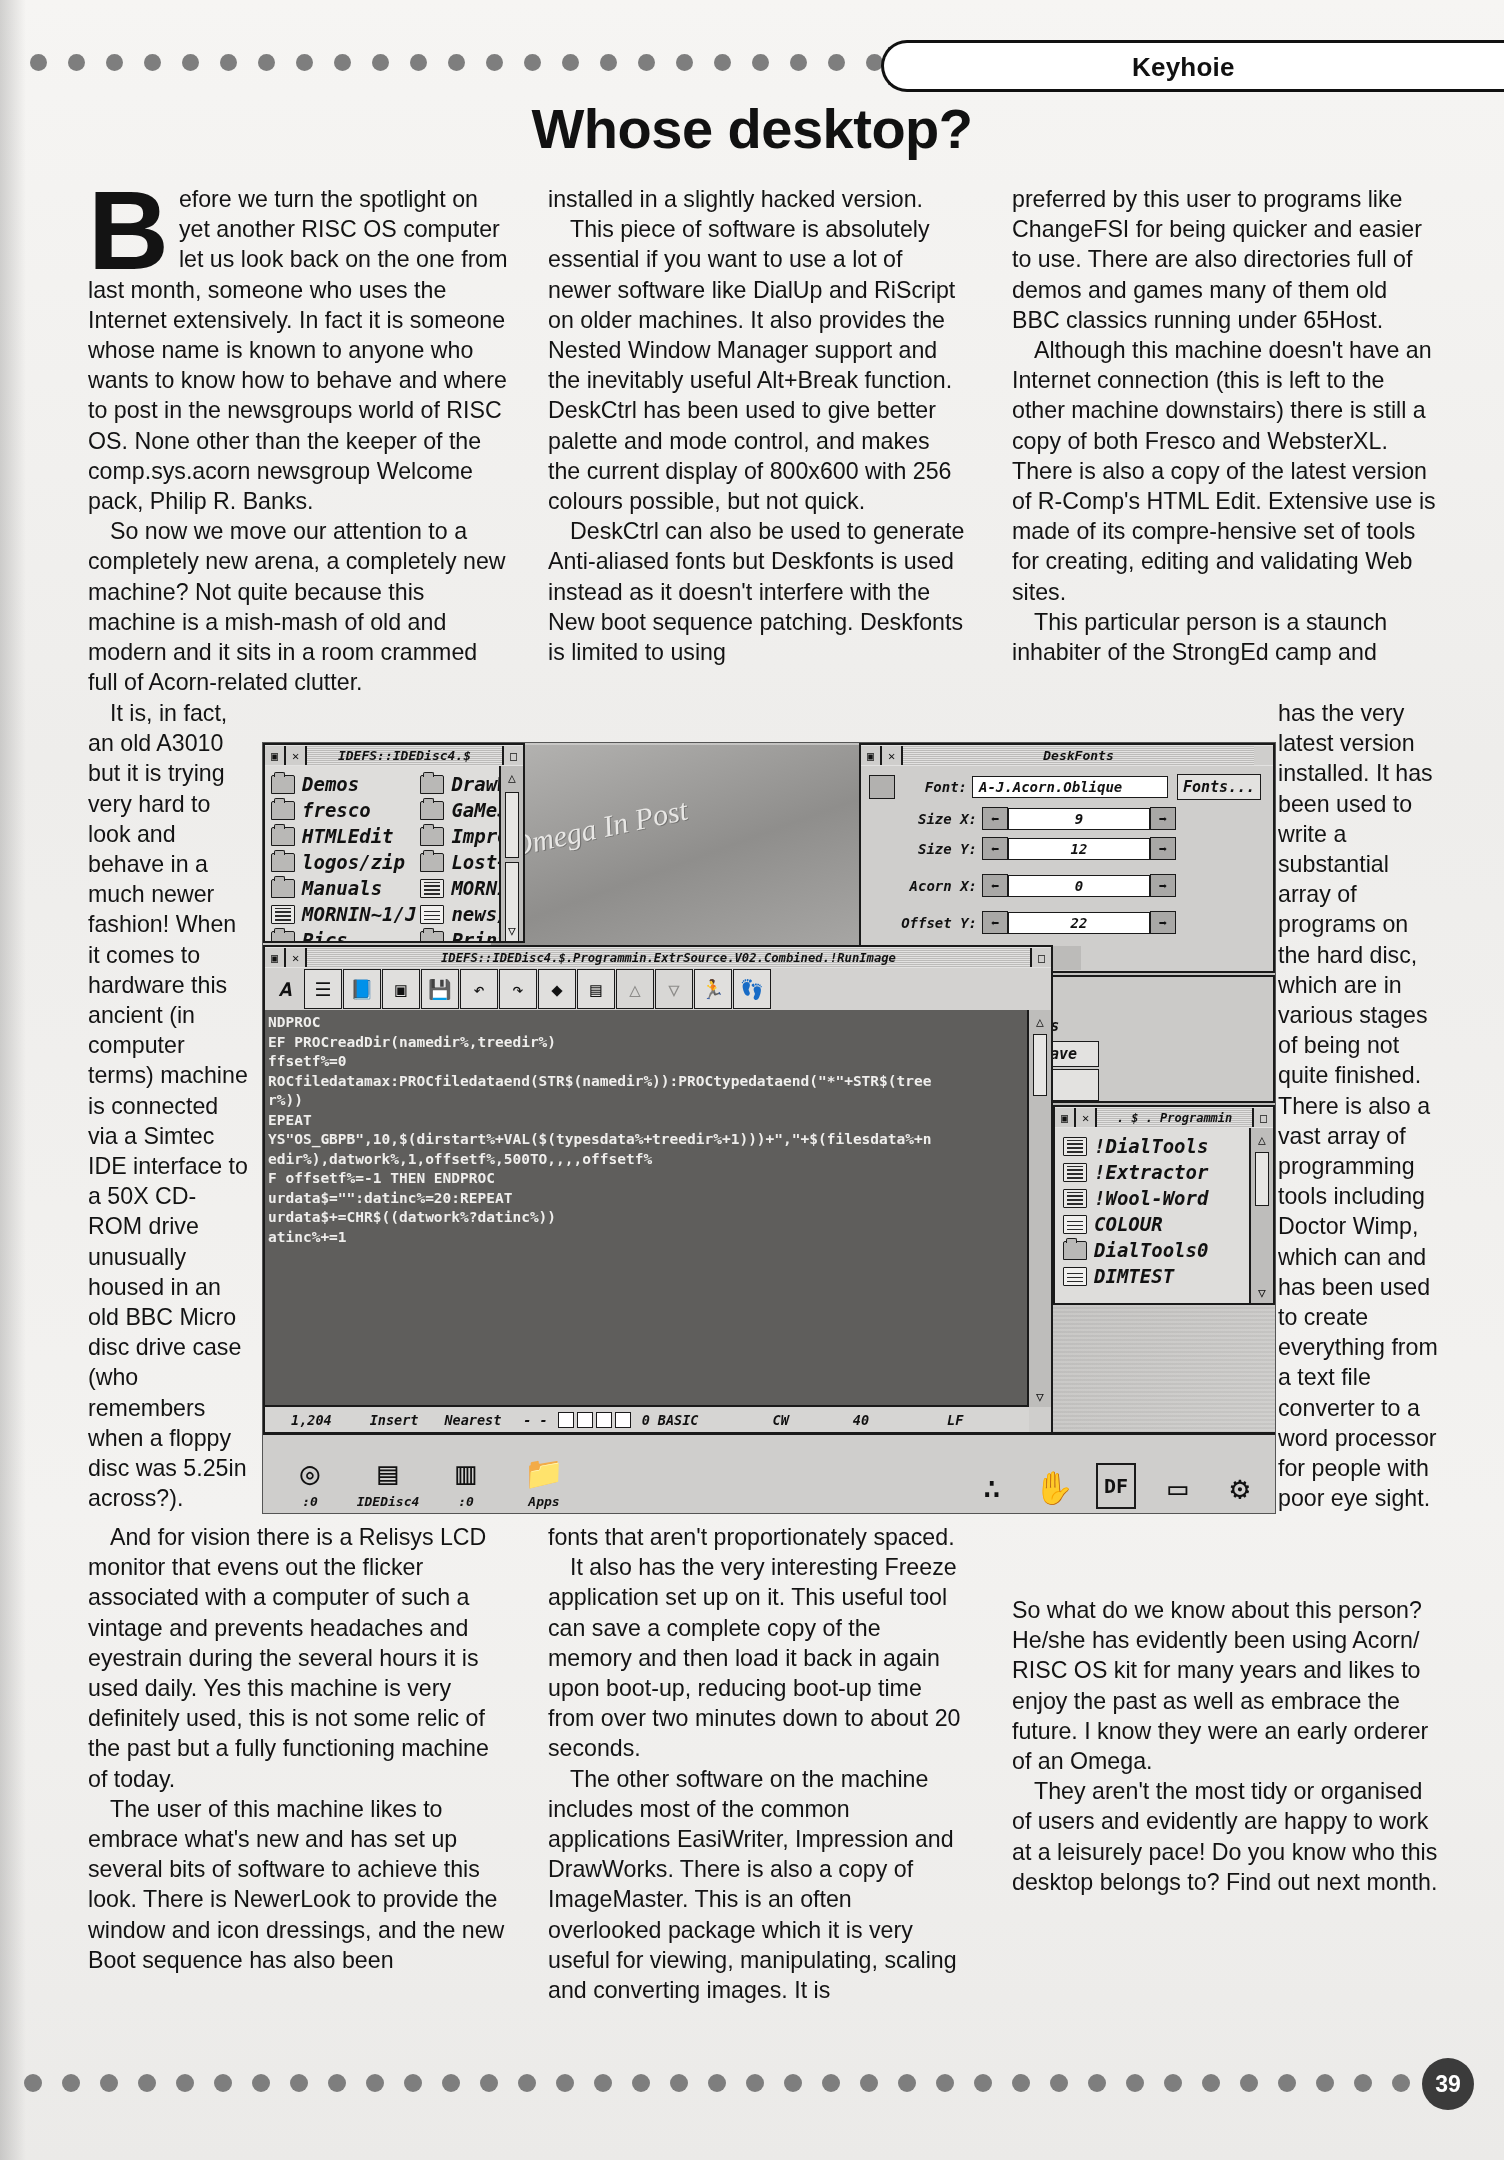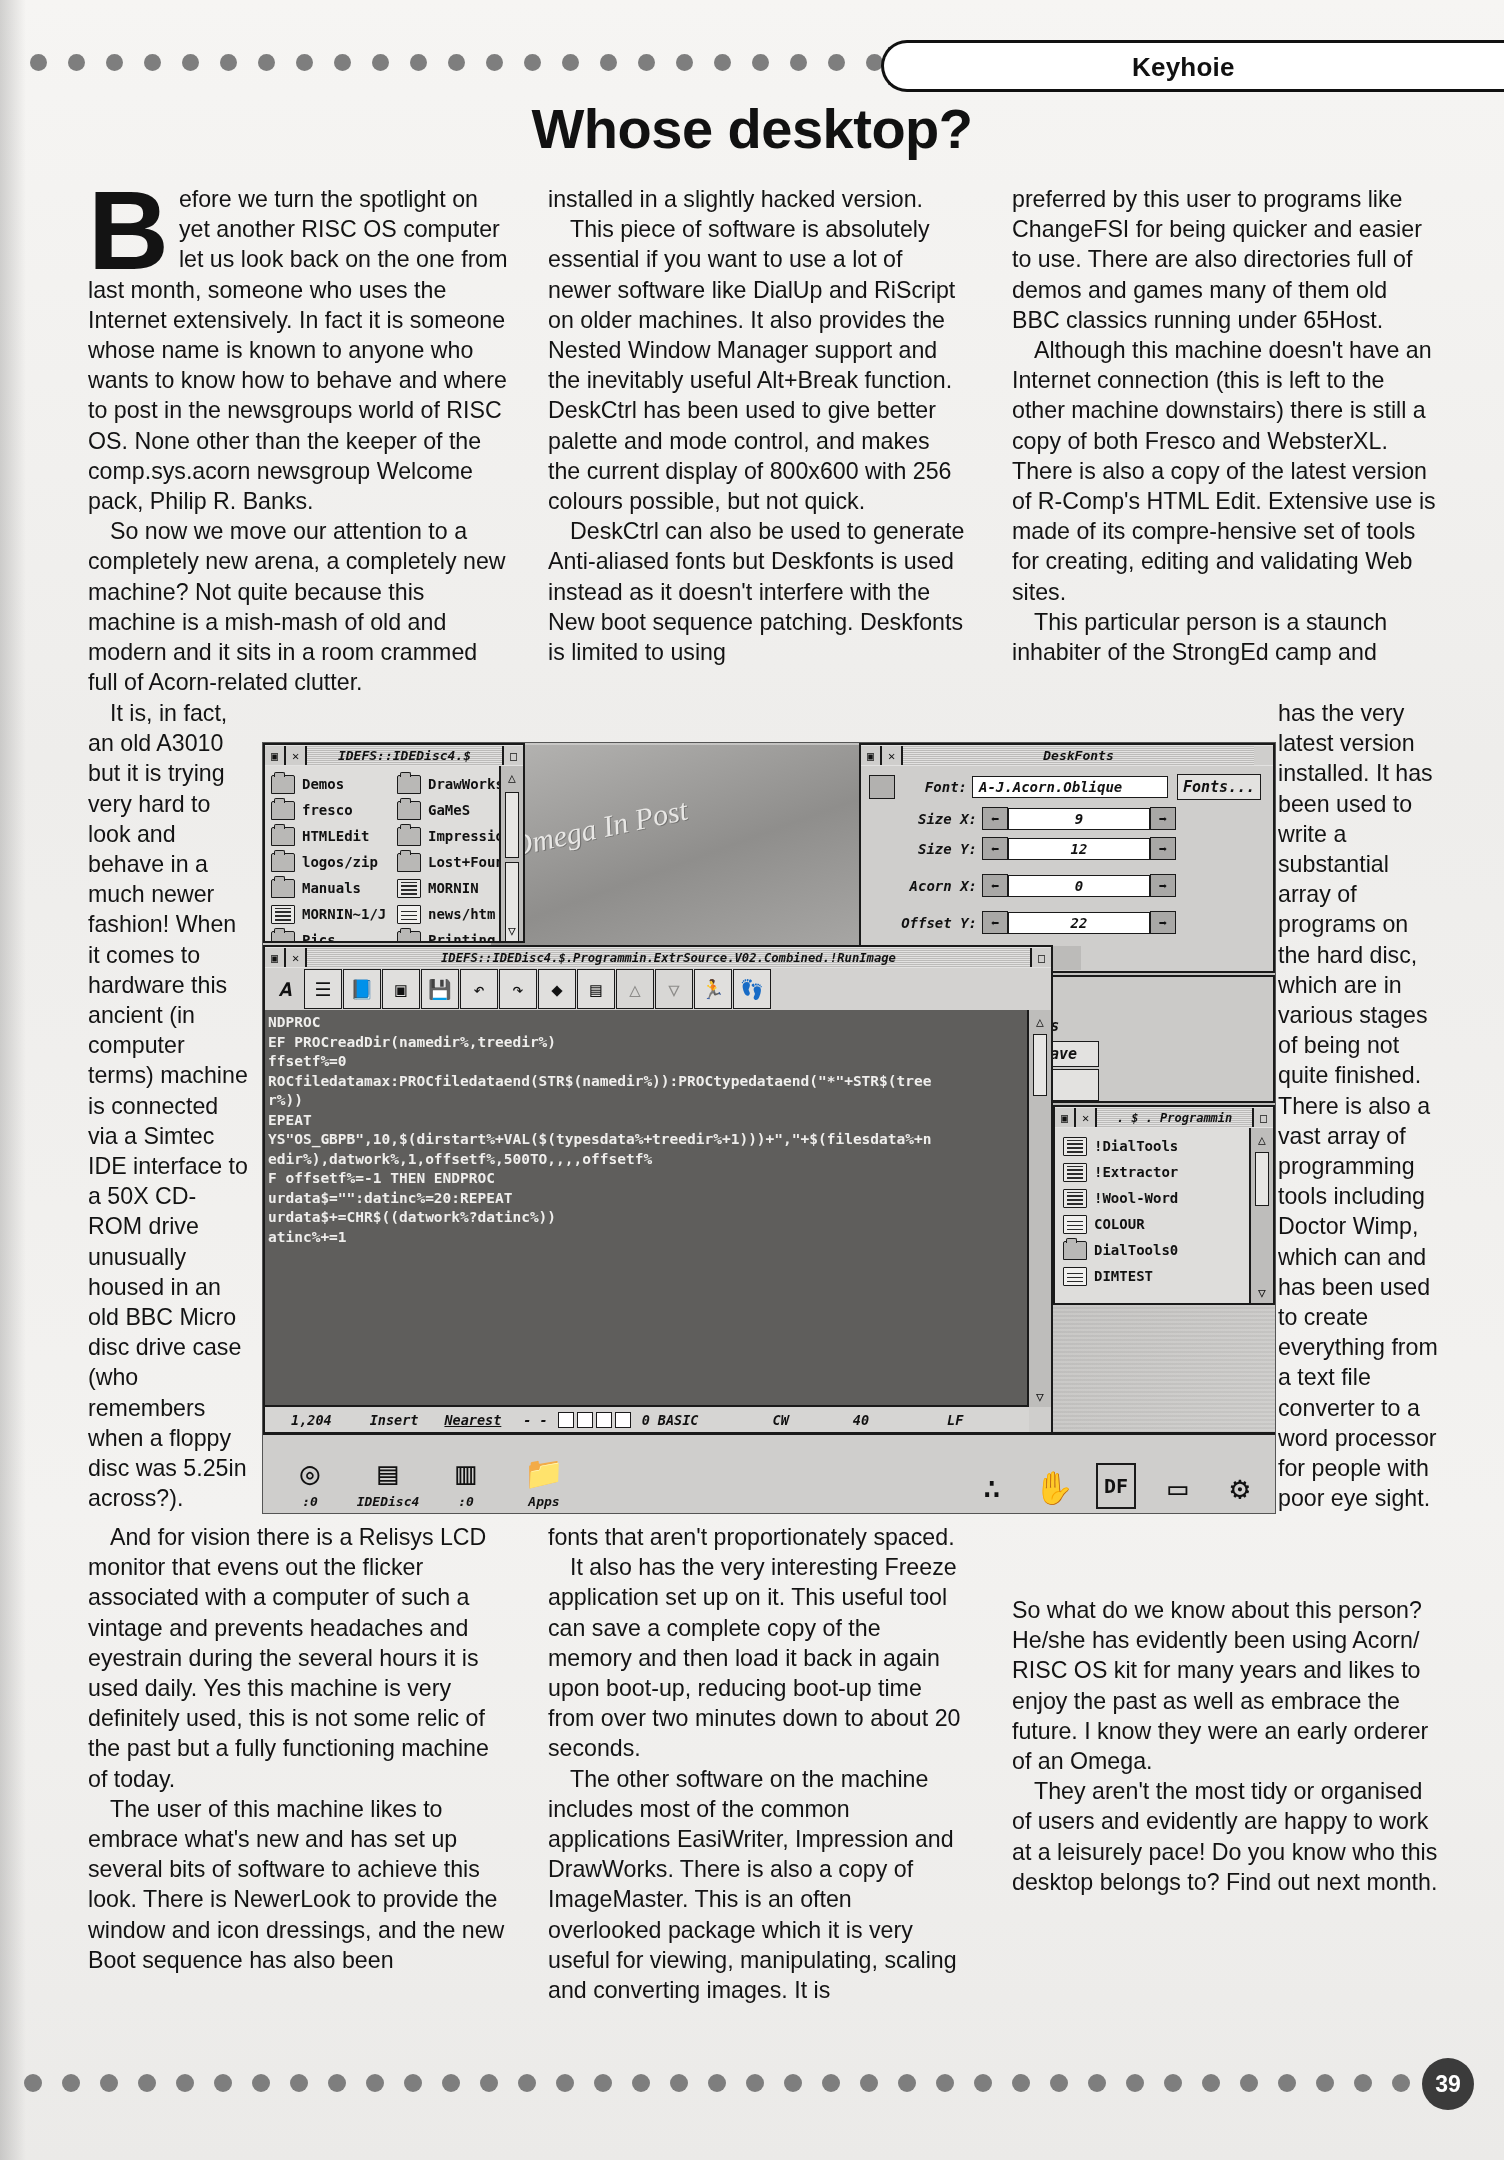--- a/index.html
+++ b/index.html
@@ -123,21 +123,21 @@
   .tbtn.right{border-right:none;border-left:2px solid #1a1a1a;margin-left:auto;}
   .ttitle{
     flex:1;text-align:center;font-size:13px;font-weight:bold;
     font-family:"DejaVu Sans Mono", monospace;
     font-style:italic;white-space:nowrap;overflow:hidden;
   }
   .wbody{position:absolute;left:0;right:0;top:21px;bottom:0;background:#dedddb;overflow:hidden;}
 
   
   .filer-grid{display:grid;grid-template-columns:1fr 1fr;padding:5px 4px 0 6px;gap:0 4px;}
-  .fitem{display:flex;align-items:center;height:26px;font-size:14px;font-weight:bold;
+  .fitem{display:flex;align-items:center;height:26px;font-size:19px;font-style:italic;font-weight:bold;
          font-family:"DejaVu Sans Mono", monospace;white-space:nowrap;text-align:right;}
   .ficon{
     width:22px;height:17px;margin-right:7px;flex:0 0 auto;position:relative;
     background:#b9b8b6;border:1.5px solid #1a1a1a;border-radius:2px 2px 0 0;
   }
   .ficon.folder:before{
     content:"";position:absolute;left:2px;top:-4px;width:9px;height:4px;
     background:#b9b8b6;border:1.5px solid #1a1a1a;border-bottom:none;border-radius:2px 2px 0 0;
   }
   .ficon.app{background:#e9e8e6;border-radius:1px;}
@@ -512,21 +512,21 @@
 EPEAT
 YS"OS_GBPB",10,$(dirstart%+VAL($(typesdata%+treedir%+1)))+","+$(filesdata%+n
 edir%),datwork%,1,offsetf%,500TO,,,,offsetf%
 F offsetf%=-1 THEN ENDPROC
 urdata$="":datinc%=20:REPEAT
 urdata$+=CHR$((datwork%?datinc%))
 atinc%+=1</div>
     <div class="ed-status">
       <span style="margin-left:26px;">1,204</span>
       <span style="margin-left:38px;">Insert</span>
-      <span style="margin-left:26px;text-decoration:underline;">Nearest</span>
+      <span style="margin-left:26px;">Nearest</span>
       <span style="margin-left:22px;">- -</span>
       <span class="sq" style="margin-left:10px;"></span>
       <span class="sq"></span>
       <span class="sq"></span>
       <span class="sq"></span>
       <span style="margin-left:8px;">0</span>
       <span style="margin-left:8px;">BASIC</span>
       <span style="margin-left:74px;">CW</span>
       <span style="margin-left:64px;">40</span>
       <span style="margin-left:78px;">LF</span>

